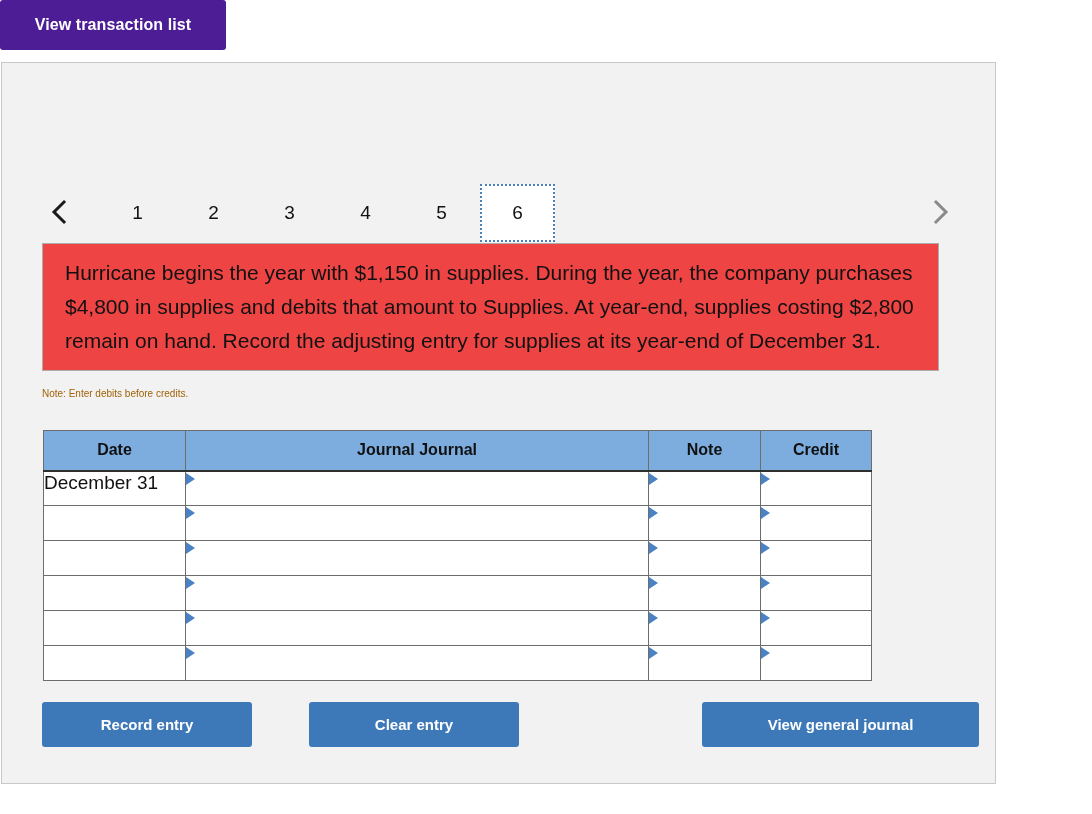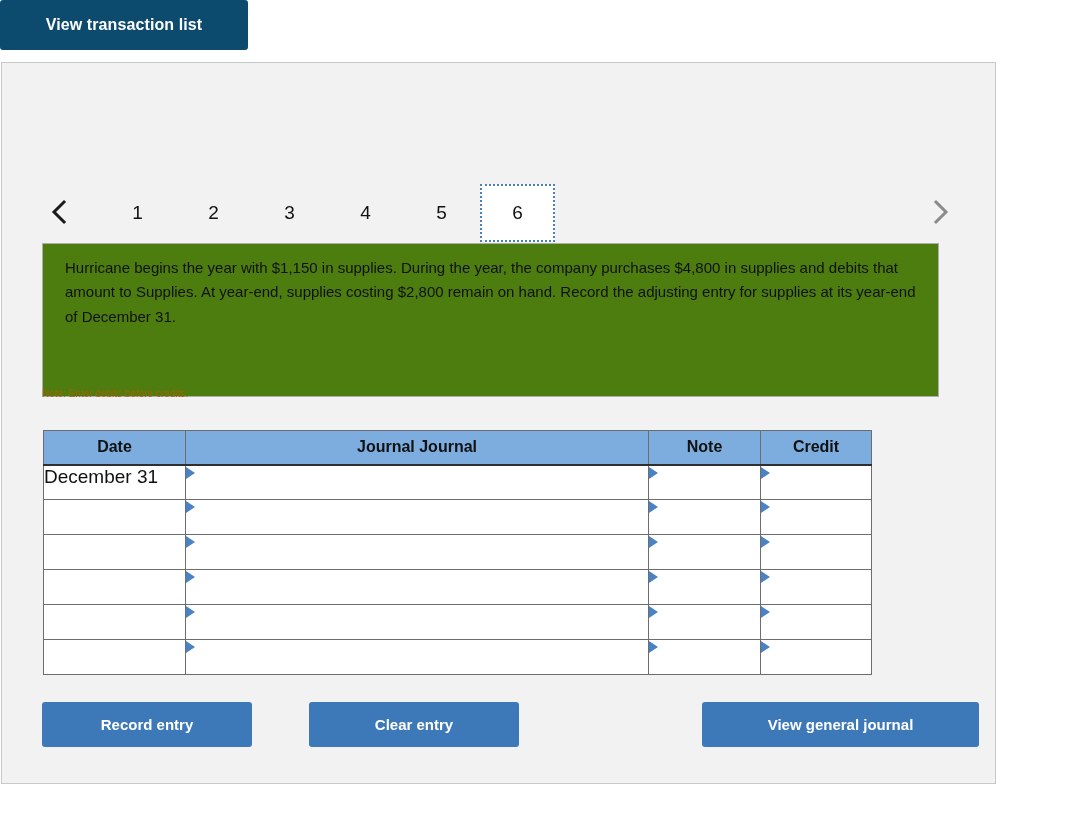--- a/index.html
+++ b/index.html
@@ -11,23 +11,23 @@
     background: #ffffff;
     font-family: "Liberation Sans", sans-serif;
     -webkit-font-smoothing: antialiased;
   }
 
   
   #view-transaction-list {
     position: absolute;
     left: 0px;
     top: 0px;
-    width: 248px;
+    width: 226px;
     height: 50px;
-    background: #0c4a6e;
+    background: #4c1d95;
     color: #ffffff;
     border: none;
     border-radius: 3px;
     font-family: "Liberation Sans", sans-serif;
     font-size: 16px;
     font-weight: bold;
     letter-spacing: 0.1px;
     cursor: pointer;
     display: flex;
     align-items: center;
@@ -103,25 +103,25 @@
     background: #ffffff;
     border: 2px dotted #4a7fc1;
   }
 
   
   #instruction-box {
     position: absolute;
     left: 40px;
     top: 180px;
     width: 897px;
-    height: 154px;
-    background: #4d7c0f;
+    height: 128px;
+    background: #ef4444;
     border: 1px solid #adadad;
     padding: 12px 18px 10px 22px;
-    font-size: 15px;
+    font-size: 21px;
     line-height: 1.62;
     color: #111111;
   }
 
   
   #note-text {
     position: absolute;
     left: 40px;
     top: 325px;
     font-size: 10px;
@@ -135,21 +135,21 @@
     top: 367px;
     width: 828px;
     border-collapse: collapse;
     table-layout: fixed;
     background: #ffffff;
   }
   #journal-table th {
     background: #7cadde;
     border: 1px solid #6d6d6d;
     border-bottom: 2px solid #2f2f2f;
-    height: 34px;
+    height: 40px;
     font-size: 16px;
     font-weight: bold;
     color: #111111;
     text-align: center;
     padding: 0;
   }
   #journal-table td {
     border: 1px solid #6d6d6d;
     height: 35px;
     padding: 0;

